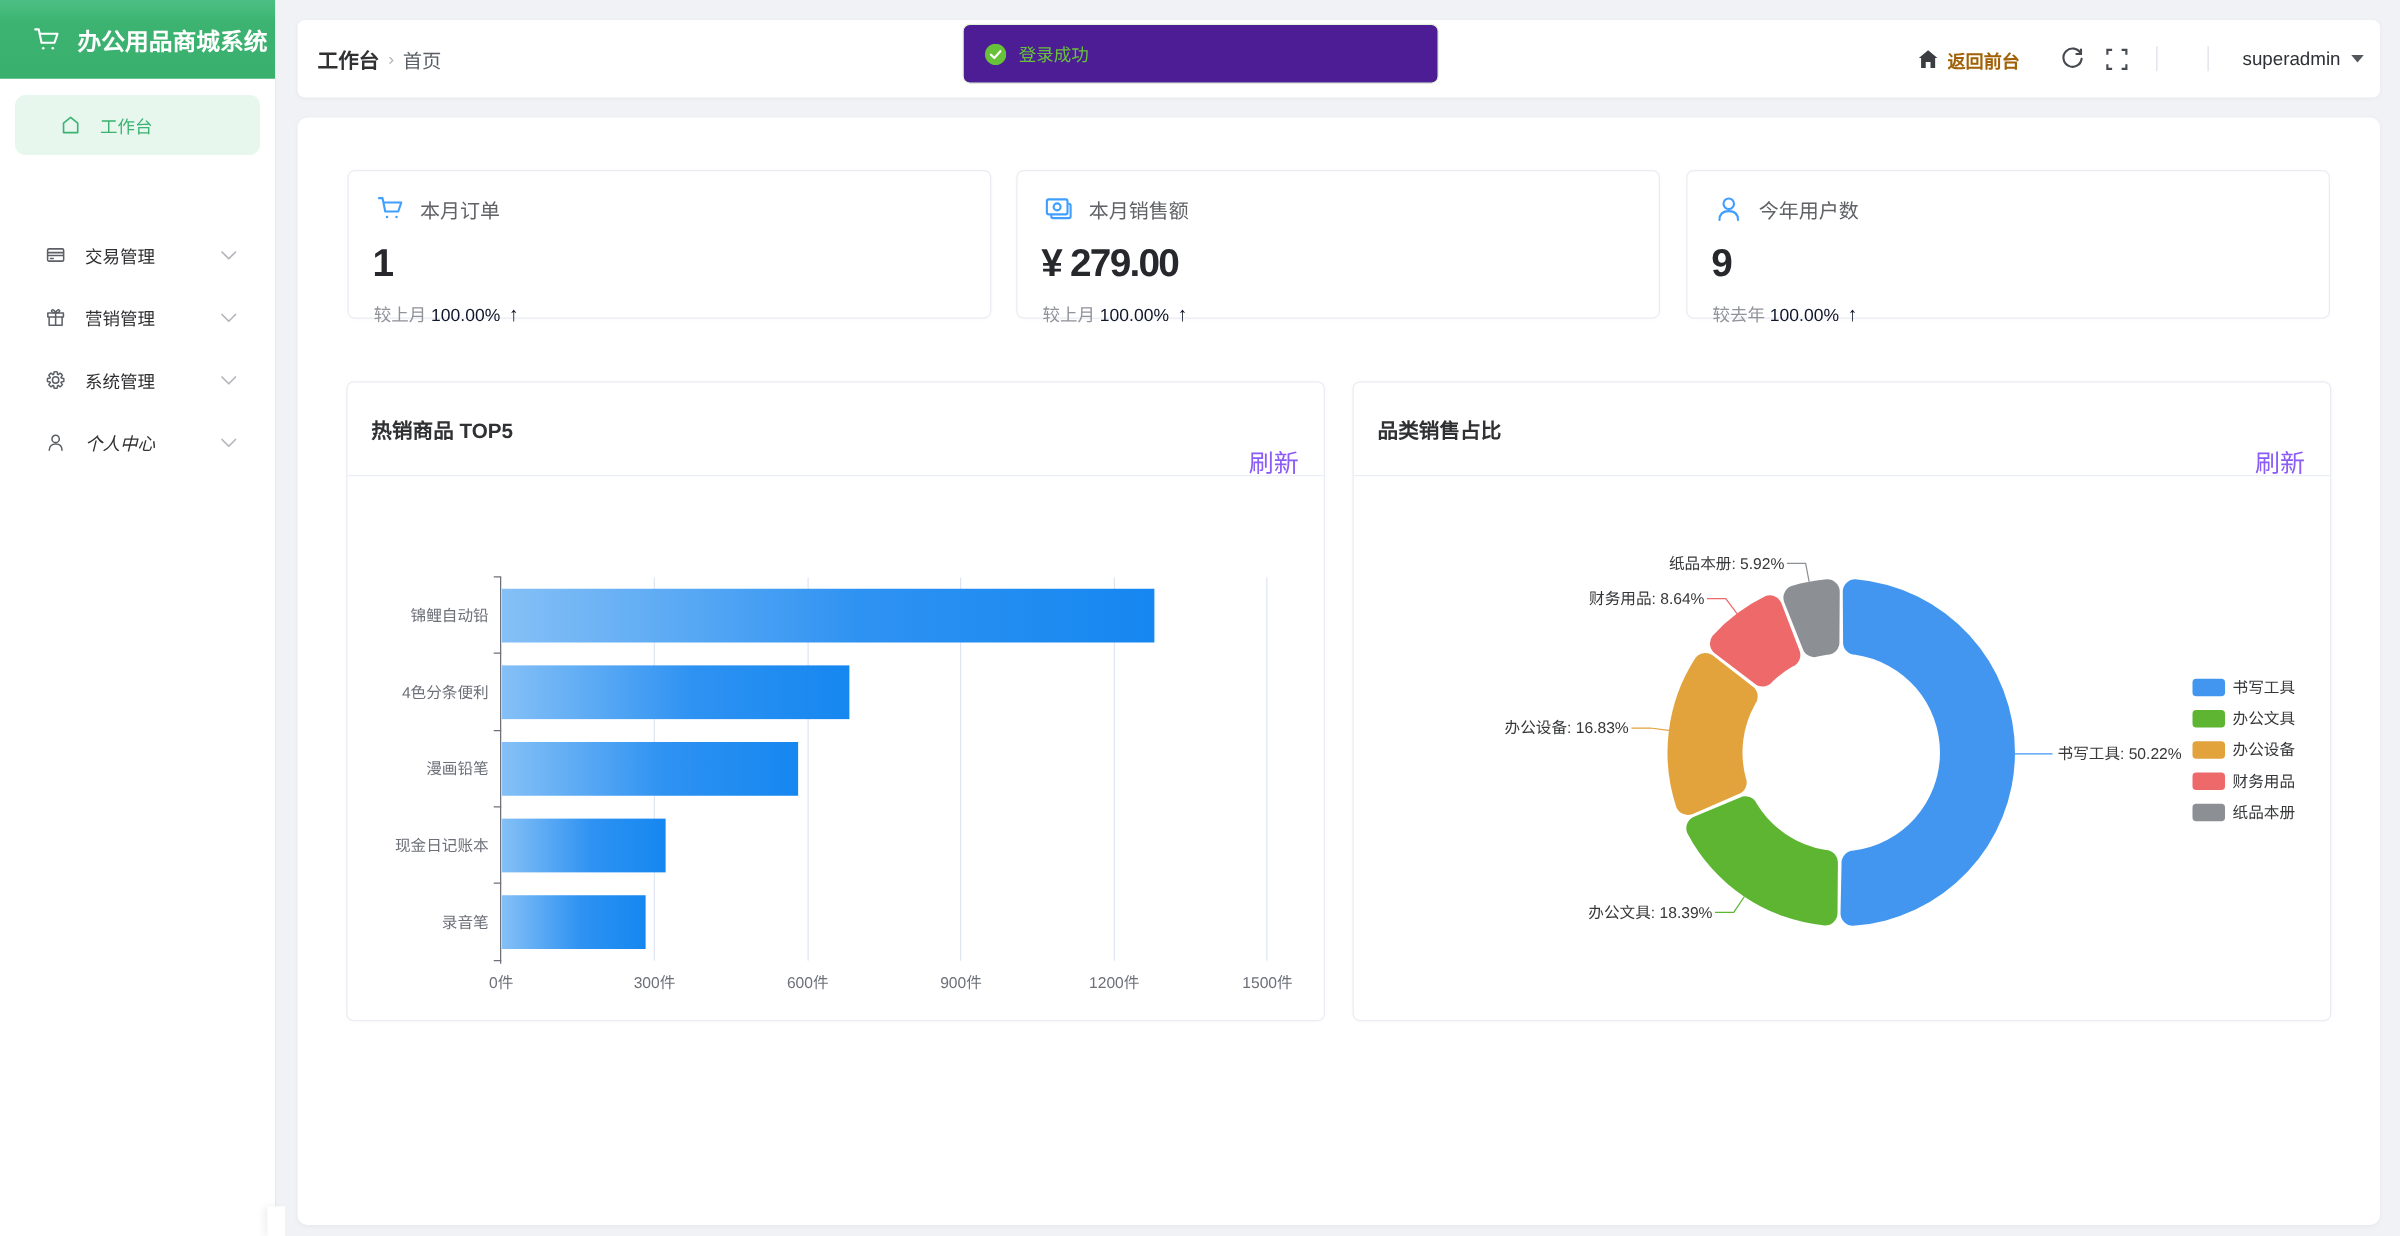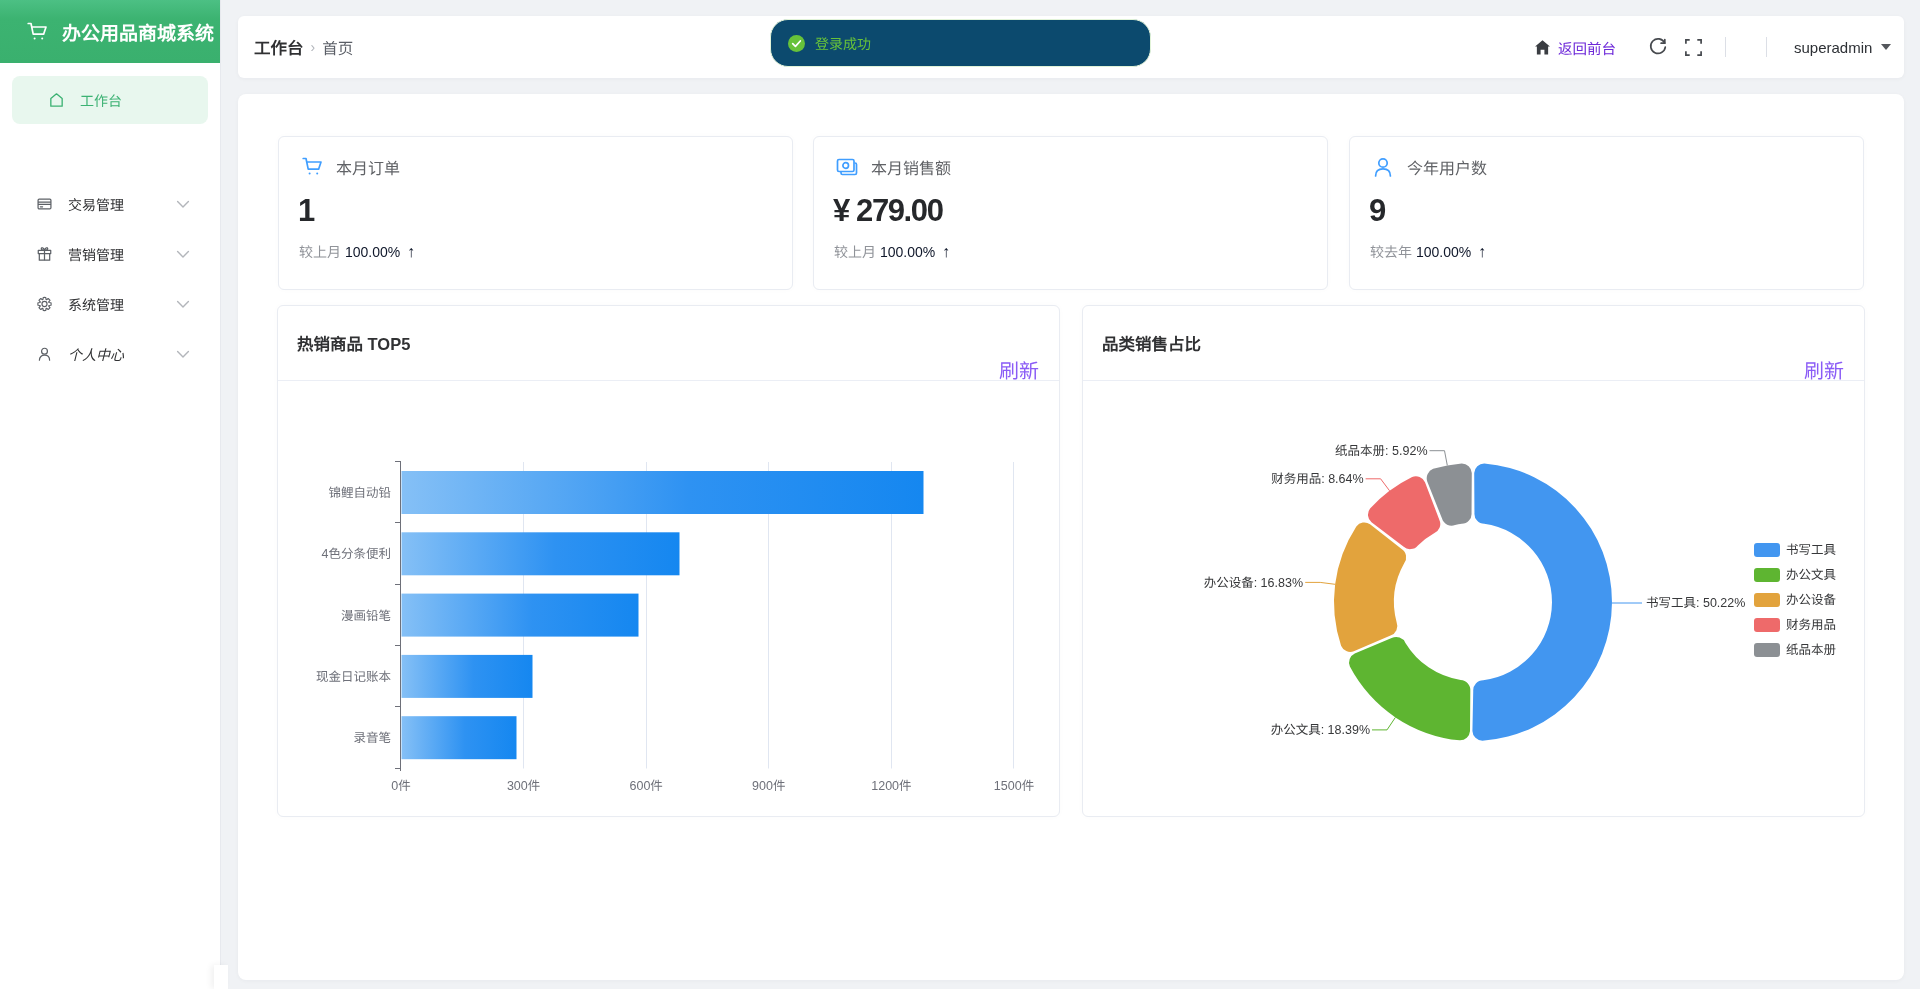--- a/index.html
+++ b/index.html
@@ -24,27 +24,27 @@
   box-shadow:-3px 0 6px rgba(0,0,0,0.06); z-index:5; }
 
 #hdr { position:absolute; left:238px; top:16px; width:1666px; height:62px; background:#fff;
   border-radius:6px; box-shadow:0 1px 4px rgba(0,21,41,0.04); }
 #crumb { position:absolute; left:16px; top:0; height:62px; display:flex; align-items:center; }
 #crumb .b1 { font-size:16.5px; font-weight:bold; color:#303133; }
 #crumb .sep { margin:0 7px; color:#b1b5bb; font-size:14px; }
 #crumb .b2 { font-size:15.5px; color:#5a5e66; }
 .hright { position:absolute; top:0; height:62px; display:flex; align-items:center; }
 
-#toast { position:absolute; left:770px; top:19px; width:381px; height:48px; background:#0c4a6e;
-  border:1px solid #e1f3d8; border-radius:18px; display:flex; align-items:center; z-index:10; }
+#toast { position:absolute; left:770px; top:19px; width:381px; height:48px; background:#4c1d95;
+  border:1px solid #e1f3d8; border-radius:6px; display:flex; align-items:center; z-index:10; }
 #toast .txt { color:#67c23a; font-size:14px; margin-left:10px; }
 
 #panel { position:absolute; left:238px; top:94px; width:1666px; height:886px; background:#fff;
   border-radius:8px; box-shadow:0 1px 4px rgba(0,21,41,0.04); }
-.scard { position:absolute; top:136px; width:515px; height:154px; background:#fff;
+.scard { position:absolute; top:136px; width:515px; height:119px; background:#fff;
   border:1px solid #e9ecf2; border-radius:6px; box-shadow:0 0 6px rgba(0,0,0,0.02); }
 .scard .trow { position:absolute; left:21px; top:18px; display:flex; align-items:center; }
 .scard .ttl { font-size:16px; color:#606266; margin-left:12px; }
 .scard .num { position:absolute; left:19px; top:56px; font-size:31px; font-weight:bold; color:#26282b; letter-spacing:-1.4px; }
 .scard .cmp { position:absolute; left:20px; top:104px; font-size:14px; color:#909399; }
 .scard .cmp .g { color:#0f172a; }
 .scard .cmp .ua { font-size:16px; margin-left:3px; }
 .ccard { position:absolute; top:305px; width:783px; height:512px; background:#fff;
   border:1px solid #e9ecf2; border-radius:6px; box-shadow:0 0 6px rgba(0,0,0,0.02); }
 .ccard .chead { position:absolute; left:0; top:0; width:100%; height:75px;
@@ -60,21 +60,21 @@
 <div id="hdr">
   <div id="crumb">
       <span class="b1">工作台</span>
       <span class="sep">›</span>
       <span class="b2">首页</span>
     </div>
   <div class="hright" style="left:1296px;">
     <svg width="17" height="17" viewBox="0 0 16 16" fill="#3a3d42">
         <path d="M8 1.2 L15 7 H13.3 V14.5 H9.8 V10 H6.2 V14.5 H2.7 V7 H1 Z"></path>
       </svg>
-    <span style="font-size:14.5px;color:#6d28d9;margin-left:7px;">返回前台</span>
+    <span style="font-size:14.5px;color:#a16207;margin-left:7px;font-weight:bold;">返回前台</span>
   </div>
   <div class="hright" style="left:1410px;">
     <svg width="20" height="20" viewBox="0 0 20 20" fill="none" stroke="#46494e" stroke-width="1.7" stroke-linecap="round">
       <path d="M16.6 5.9 A 7.3 7.3 0 1 0 17.3 10"></path>
       <path d="M16.8 2.6 V6.2 H13.1" fill="none"></path>
     </svg>
   </div>
   <div class="hright" style="left:1446px;">
     <svg width="19" height="19" viewBox="0 0 20 20" fill="none" stroke="#46494e" stroke-width="1.8" stroke-linecap="butt">
       <path d="M2 6 V2 H6 M14 2 H18 V6 M18 14 V18 H14 M6 18 H2 V14"></path>

